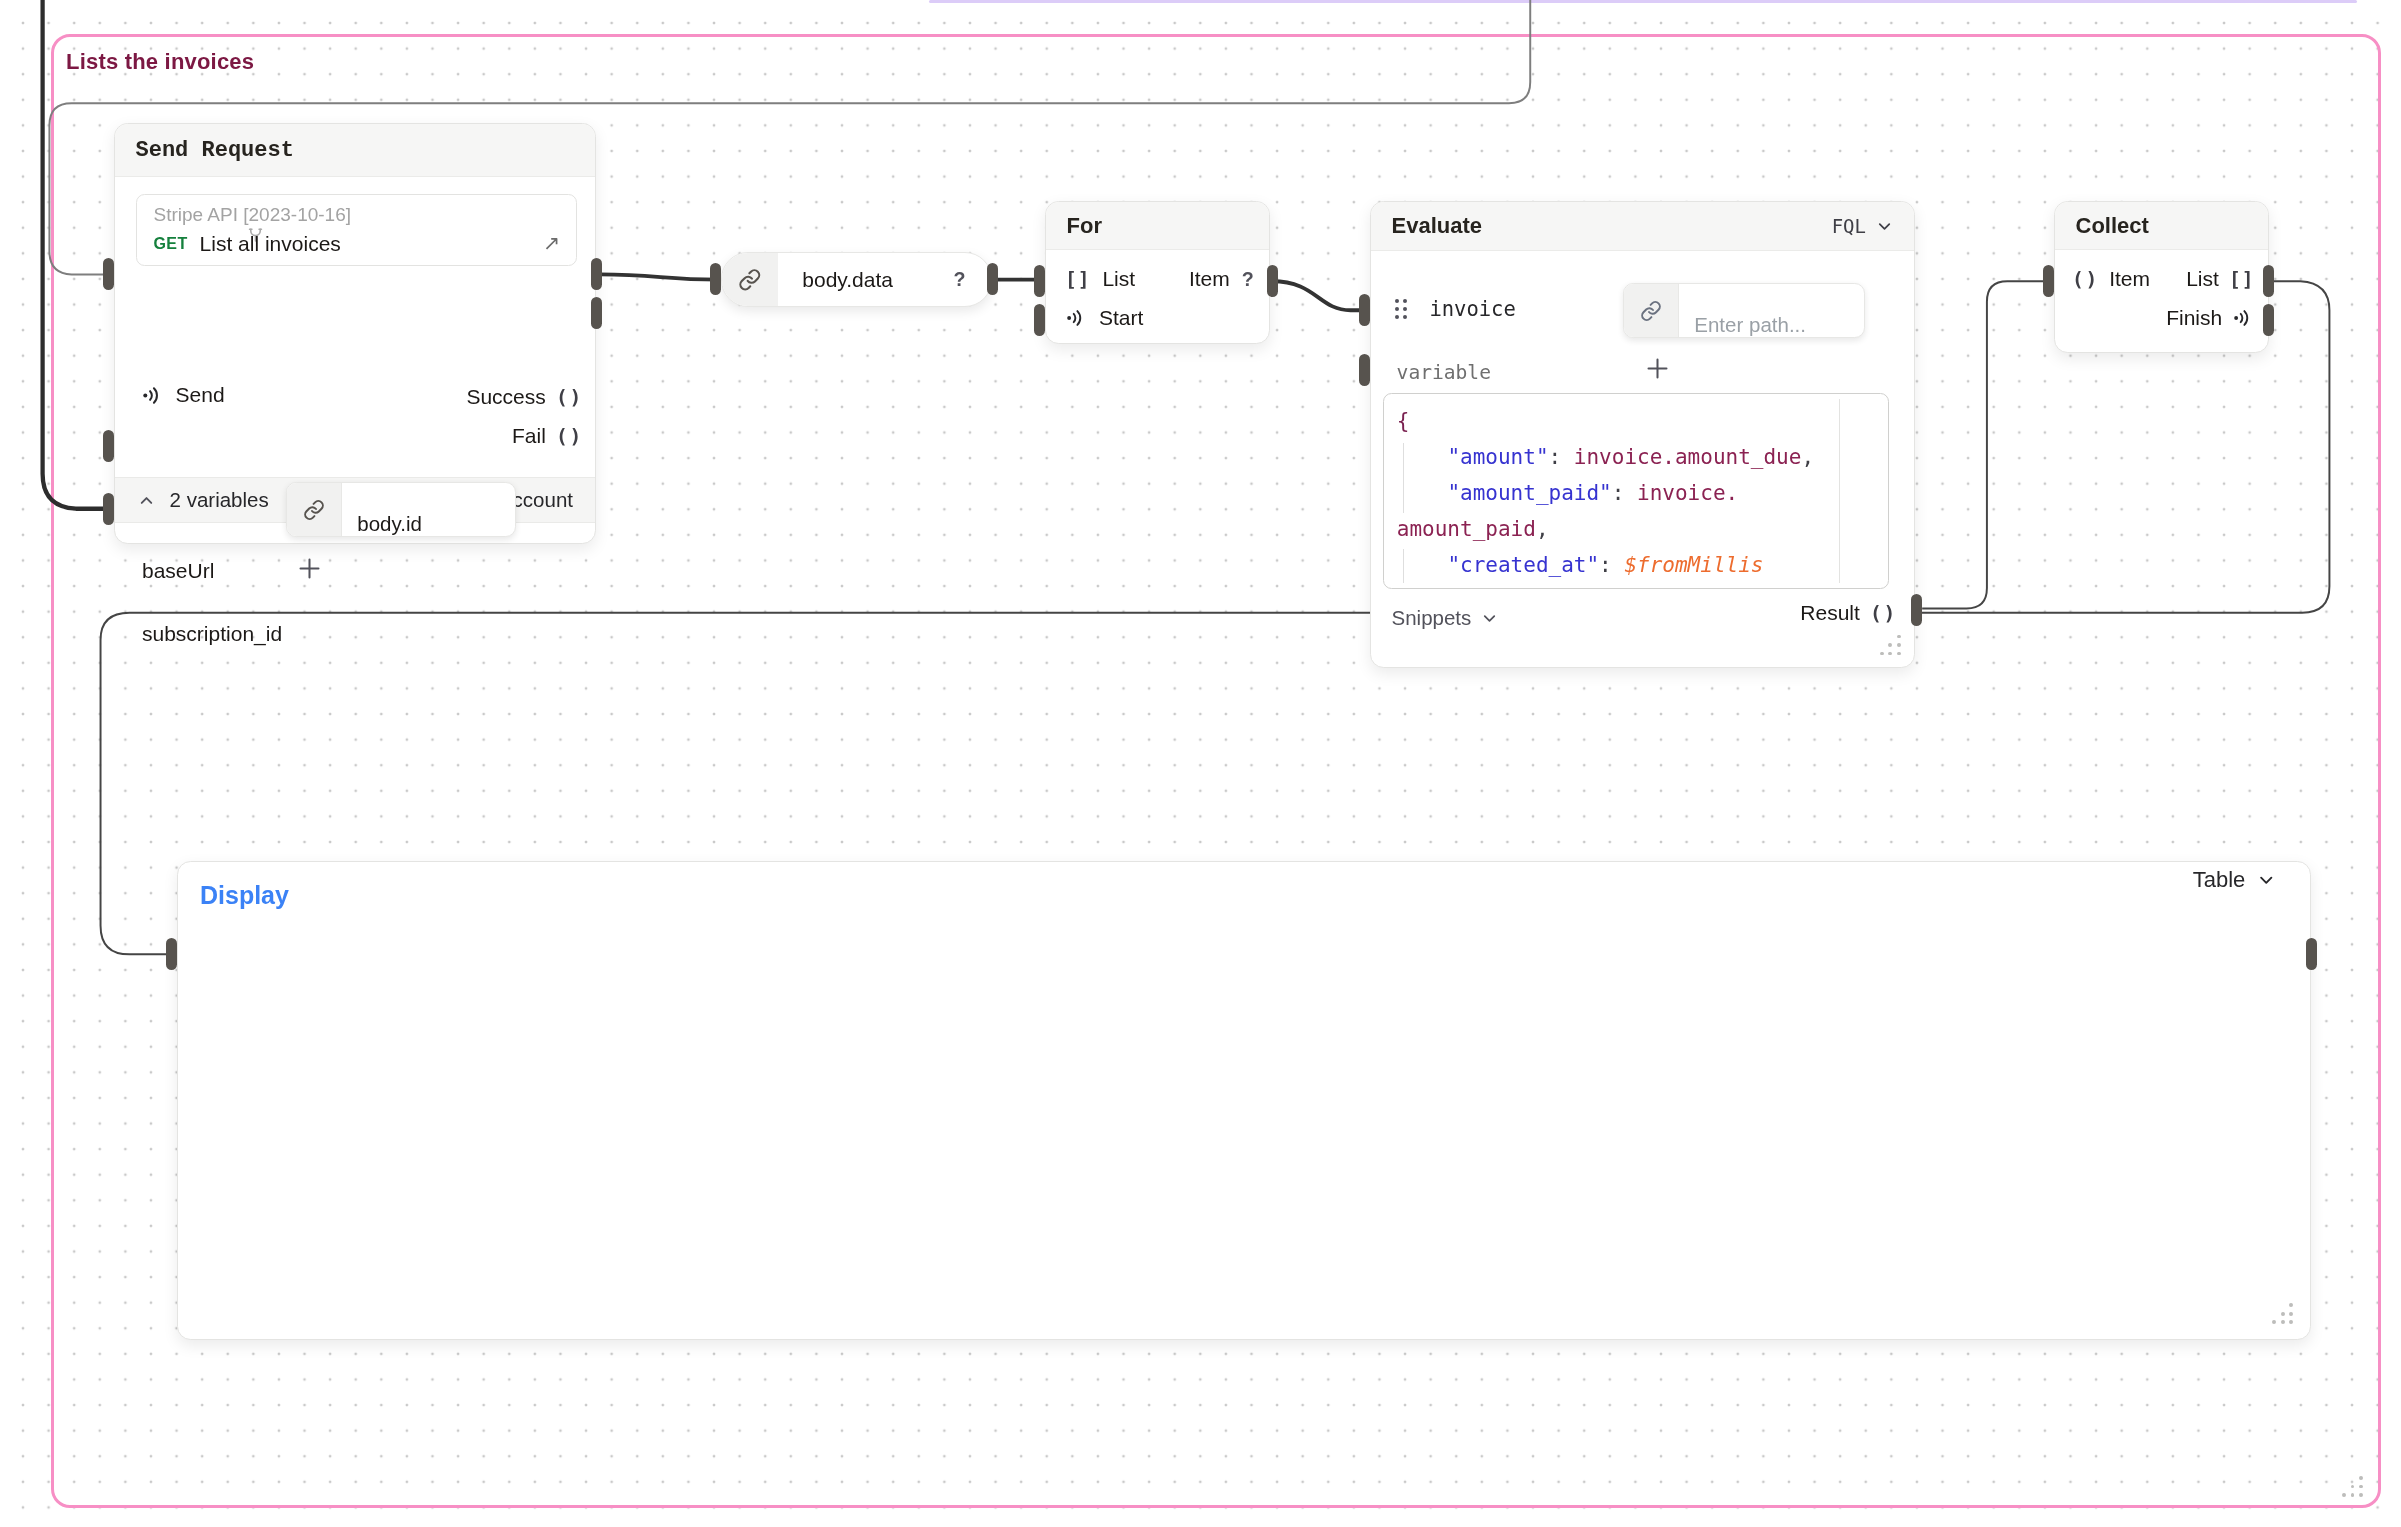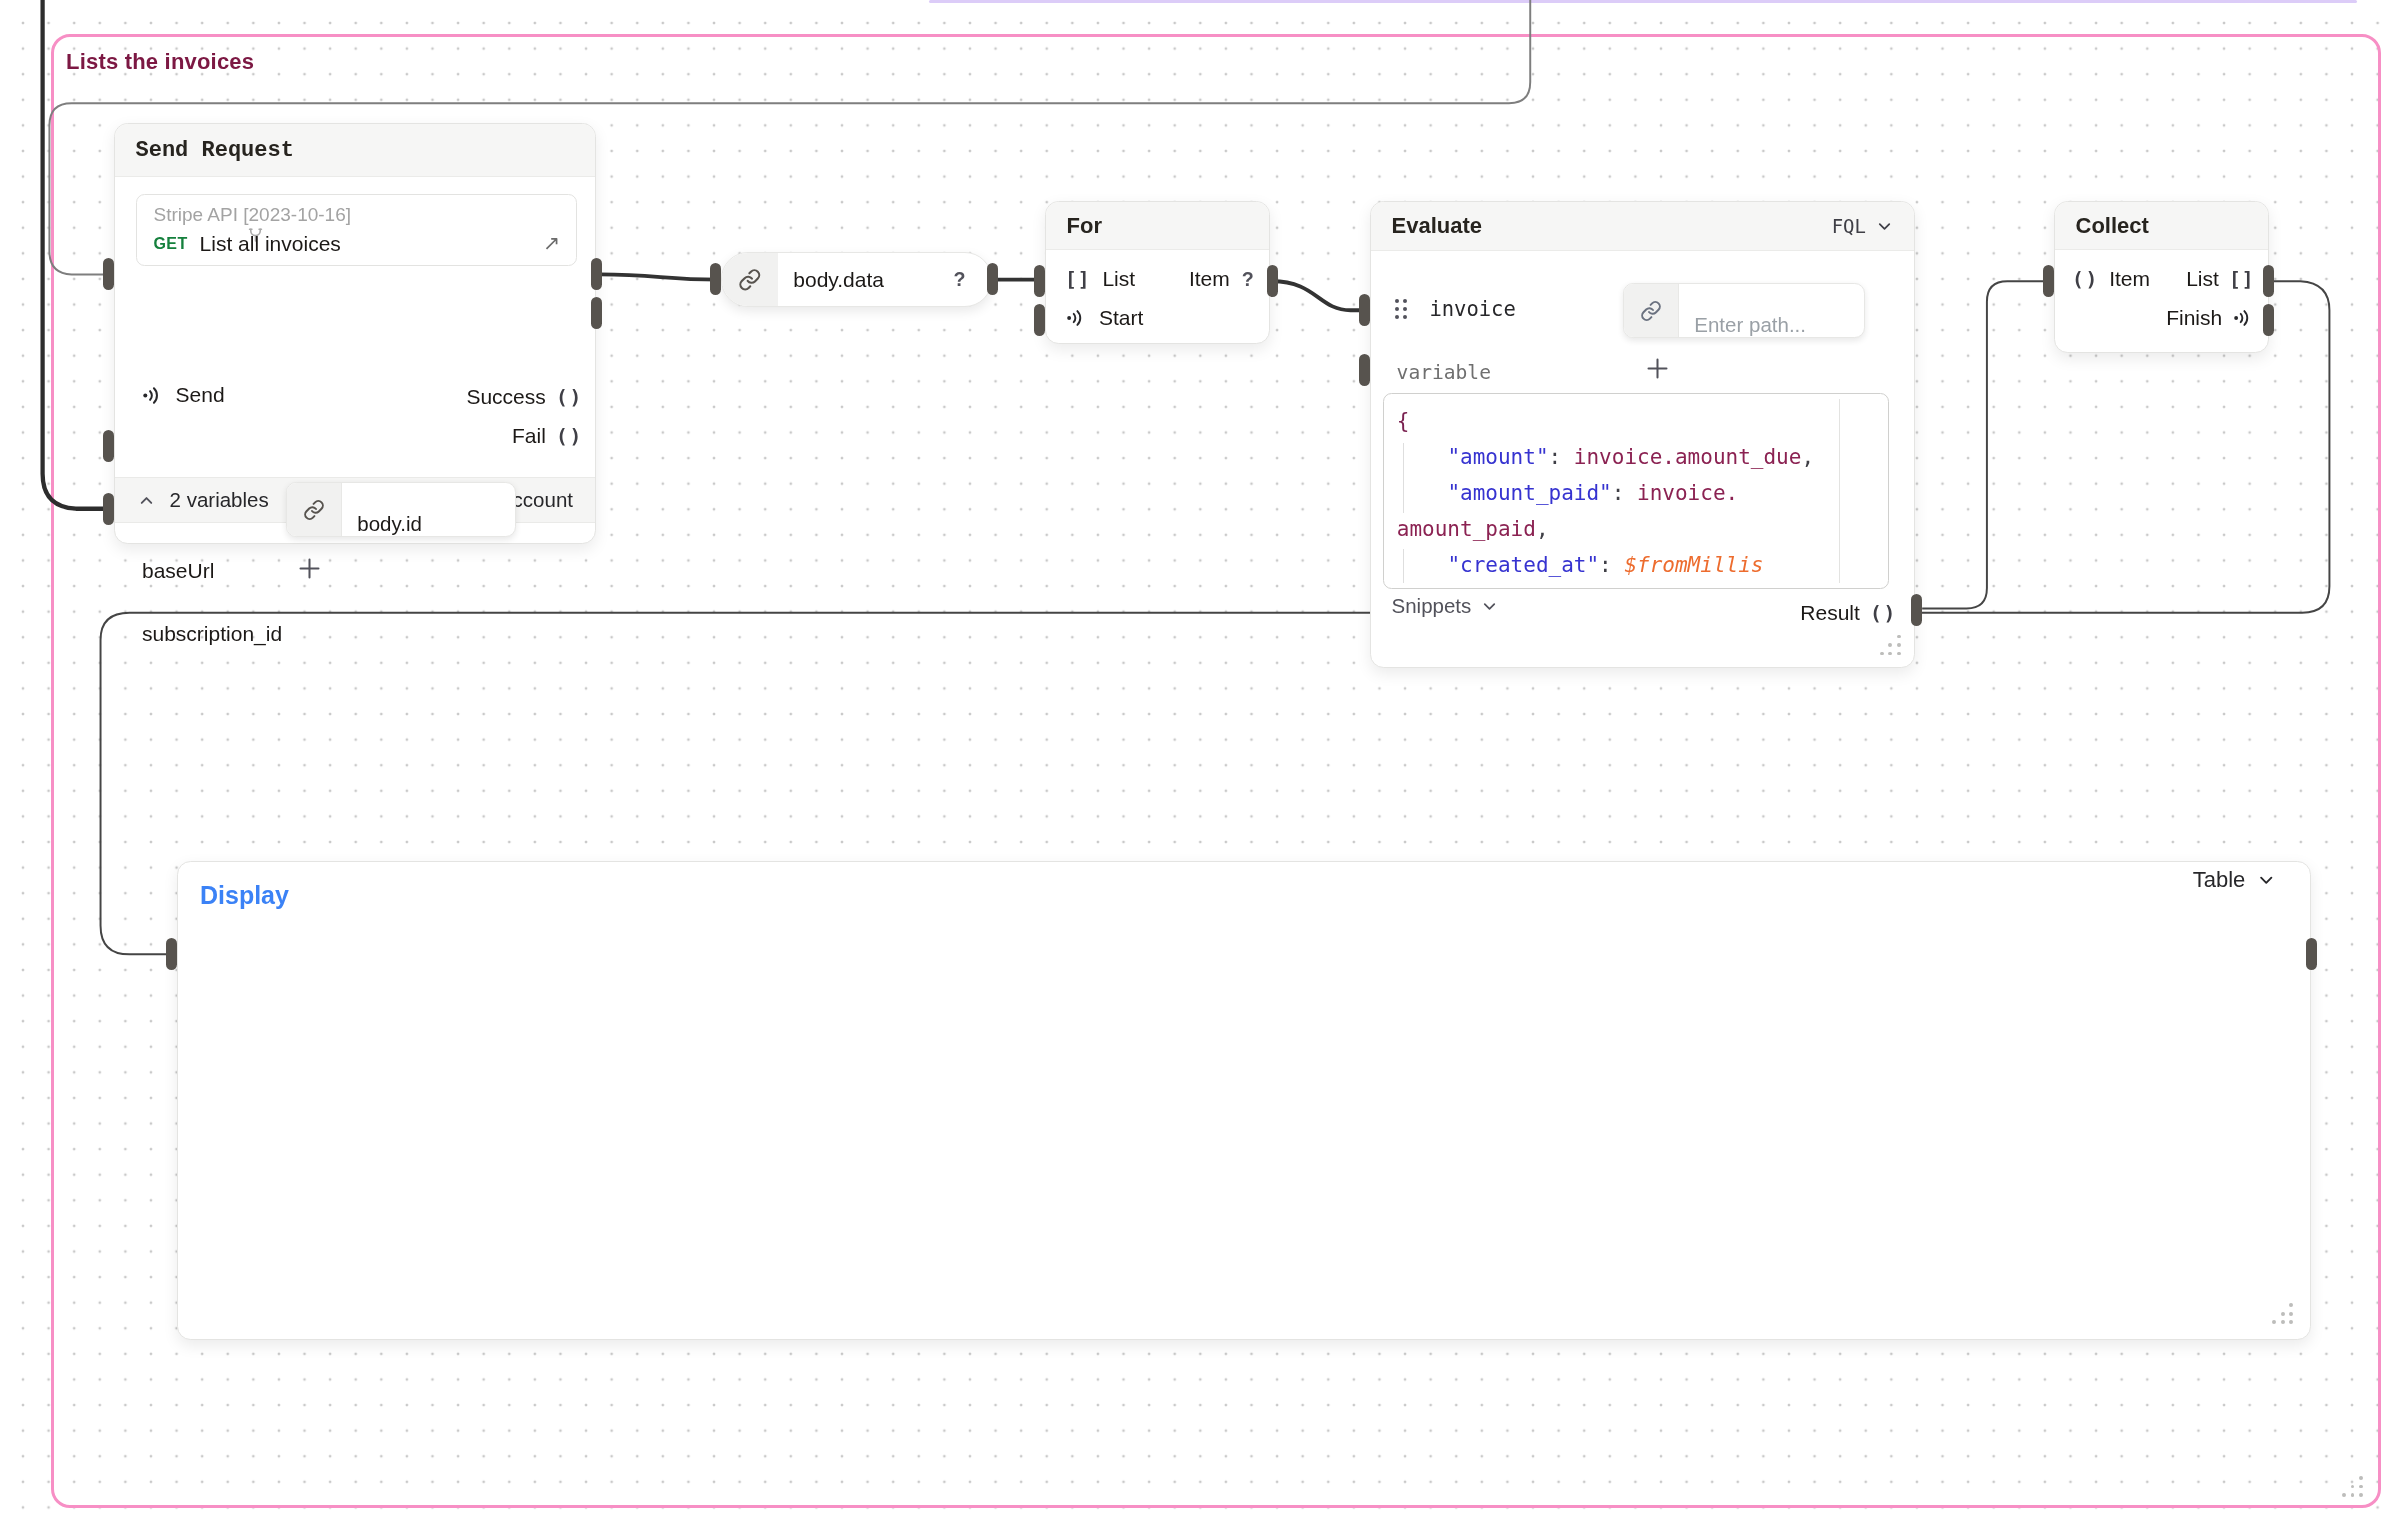--- a/index.html
+++ b/index.html
@@ -103,21 +103,21 @@
   .code-gutter { position:absolute; top:5.1px; bottom:5.1px; width:1.3px; background:#e3e3e1; }
   .indent-guide { position:absolute; width:1.3px; background:#dedede; }
   
   .resize-dots { position:absolute; width:25.6px; height:25.6px; z-index:5; }
   .resize-dots i {
     position:absolute; width:3.8px; height:3.8px; border-radius:50%; background:#bdbdbb; display:block;
   }
   
   .pill-node {
     position:absolute; background:#ffffff; border:0.9px solid #e7e7e5; border-radius:27px;
-    box-shadow:0 4.3px 12px rgba(0,0,0,.09); display:flex; align-items:center; overflow:hidden; z-index:3;
+    box-shadow:0 4.3px 12px rgba(0,0,0,.09); display:flex; align-items:center; overflow:hidden; z-index:3;gap:9px;
   }
   .pill-icon-zone {
     width:56px; align-self:stretch; background:#f1f1f0;
     display:flex; align-items:center; justify-content:center; flex:0 0 56px;
   }
   .emptystate { font-size:26.4px; color:#b8b8b8; }
   .fql { font-family:"DejaVu Sans Mono", monospace; font-size:19px; color:#3f3f46; }
   .varmono { font-family:"DejaVu Sans Mono", monospace; font-size:19.6px; color:#6f6f6f; }
   .invmono { font-family:"DejaVu Sans Mono", monospace; font-size:20.5px; color:#27272a; }
   .draghandle { display:inline-grid; grid-template-columns:repeat(2,4.3px); gap:3.8px; }
@@ -293,21 +293,21 @@
           <i></i>
         </span>
       <span class="invmono" style="margin-left:22px;">invoice</span>
     </div>
 
     <span class="varmono abs" style="left:25.6px; top:159px;">variable</span>
     <svg class="abs" style="left:273px; top:153px;" width="27" height="27" viewBox="0 0 24 24">
       <path d="M12 4 V20 M4 12 H20" stroke="#52525b" stroke-width="1.8" stroke-linecap="round"></path>
     </svg>
 
-    <div class="flexrow" style="position:absolute; left:20.5px; top:392px;">
+    <div class="flexrow" style="position:absolute; left:20.5px; top:404px;">
       <span style="font-size:20.5px; color:#52525b;">Snippets</span>
       <svg width="19" height="19" viewBox="0 0 24 24" style="margin-left:8.5px;">
         <path d="M6 9 L12 15 L18 9" fill="none" stroke="#52525b" stroke-width="2.2" stroke-linecap="round" stroke-linejoin="round"></path>
       </svg>
     </div>
     <div class="flexrow" style="position:absolute; right:17px; top:399px;">
       <span class="rowlabel">Result</span>
       <span class="paren" style="margin-left:10.2px;">()</span>
     </div>
     <div class="resize-dots" style="right:8.5px; bottom:6.8px;">

